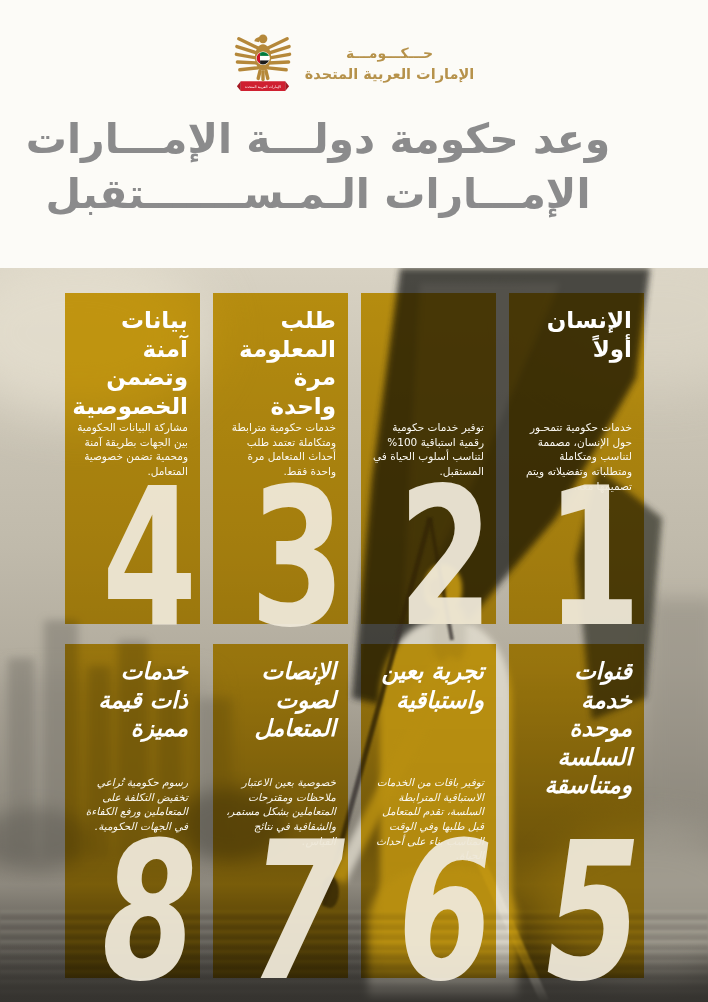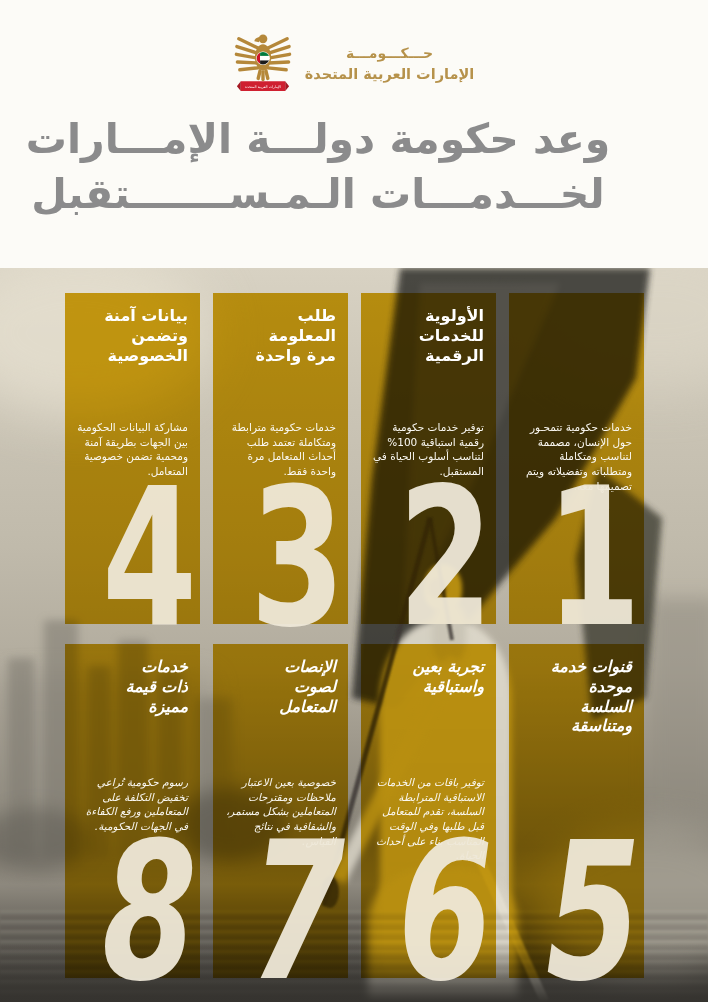--- a/index.html
+++ b/index.html
@@ -49,21 +49,21 @@
          background:repeating-linear-gradient(180deg,rgba(232,227,212,.10) 0 2px,rgba(40,38,34,.14) 6px 10px);}
   .vignette{left:0;top:676px;width:708px;height:58px;background:linear-gradient(180deg,rgba(53,51,47,0),#35332f);}
   .scene-svg{position:absolute;left:0;top:0;}
   
   .grid{position:absolute;left:65px;top:293px;width:579px;}
   .row{display:flex;gap:13px;}
   .row2{margin-top:20px;}
   .card{position:relative;width:135px;height:331px;}
   .row2 .card{height:334px;font-style:italic;}
   .card-bg{position:absolute;inset:0;background:#d9ac14;mix-blend-mode:multiply;}
-  .card-title{position:relative;margin:0;padding:13px 12px 0 8px;font-size:16px;line-height:1.24;
+  .card-title{position:relative;margin:0;padding:13px 12px 0 8px;font-size:23px;line-height:1.24;
               color:#ffffff;font-weight:bold;white-space:pre-line;text-align:right;}
   .card-desc{position:absolute;top:127px;right:12px;left:9px;font-size:10.5px;line-height:1.4;
              color:#faf8f2;}
   .row2 .card-desc{top:131px;}
   .card-num{position:absolute;bottom:-30px;right:3px;font-size:190px;line-height:1;font-weight:bold;
             color:rgba(238,232,216,.95);transform:scaleX(.72);transform-origin:right bottom;}
 </style>
 </head>
 <body>
 
@@ -104,21 +104,21 @@
         <path d="M14,106 l-8,10 8,10 z M106,106 l8,10 -8,10 z" fill="#a51823"></path>
         <text x="60" y="120" text-anchor="middle" font-size="7.5" fill="#ffffff">الإمارات العربية المتحدة</text>
       </svg>
       <div class="logo-text">
         <div class="logo-line1">حـــكـــومـــة</div>
         <div class="logo-line2">الإمارات العربية المتحدة</div>
       </div>
     </div>
     <div class="heading">
       <div>وعد حكومة دولـــة الإمـــارات</div>
-      <div>لخـــدمـــات الـمـســـــــتقبل</div>
+      <div>الإمـــارات الـمـســـــــتقبل</div>
     </div>
   </div>
 
   <div class="photo">
     <div class="ph cloud1"></div>
     <div class="ph cloud2"></div>
     <div class="ph haze-left"></div>
     <div class="ph tower t1"></div>
     <div class="ph tower t2"></div>
     <div class="ph tower t3"></div>
@@ -159,28 +159,27 @@
     </svg>
 
     <div class="ph water"></div>
     <div class="ph vignette"></div>
   </div>
 
   <div class="grid">
     <div class="row">
       <div class="card">
         <div class="card-bg"></div>
+        <h3 class="card-title">الإنسان
+أولاً</h3>
         <div class="card-desc">خدمات حكومية تتمحـور حول الإنسان، مصممة لتناسب ومتكاملة ومتطلباته وتفضيلاته ويتم تصميمها معه.</div>
         <div class="card-num">1</div>
       </div>
       <div class="card">
         <div class="card-bg"></div>
-        <h3 class="card-title">الأولوية
-للخدمات
-الرقمية</h3>
         <div class="card-desc">توفير خدمات حكومية رقمية استباقية 100% لتناسب أسلوب الحياة في المستقبل.</div>
         <div class="card-num">2</div>
       </div>
       <div class="card">
         <div class="card-bg"></div>
         <h3 class="card-title">طلب
 المعلومة
 مرة واحدة</h3>
         <div class="card-desc">خدمات حكومية مترابطة ومتكاملة تعتمد طلب أحداث المتعامل مرة واحدة فقط.</div>
         <div class="card-num">3</div>

